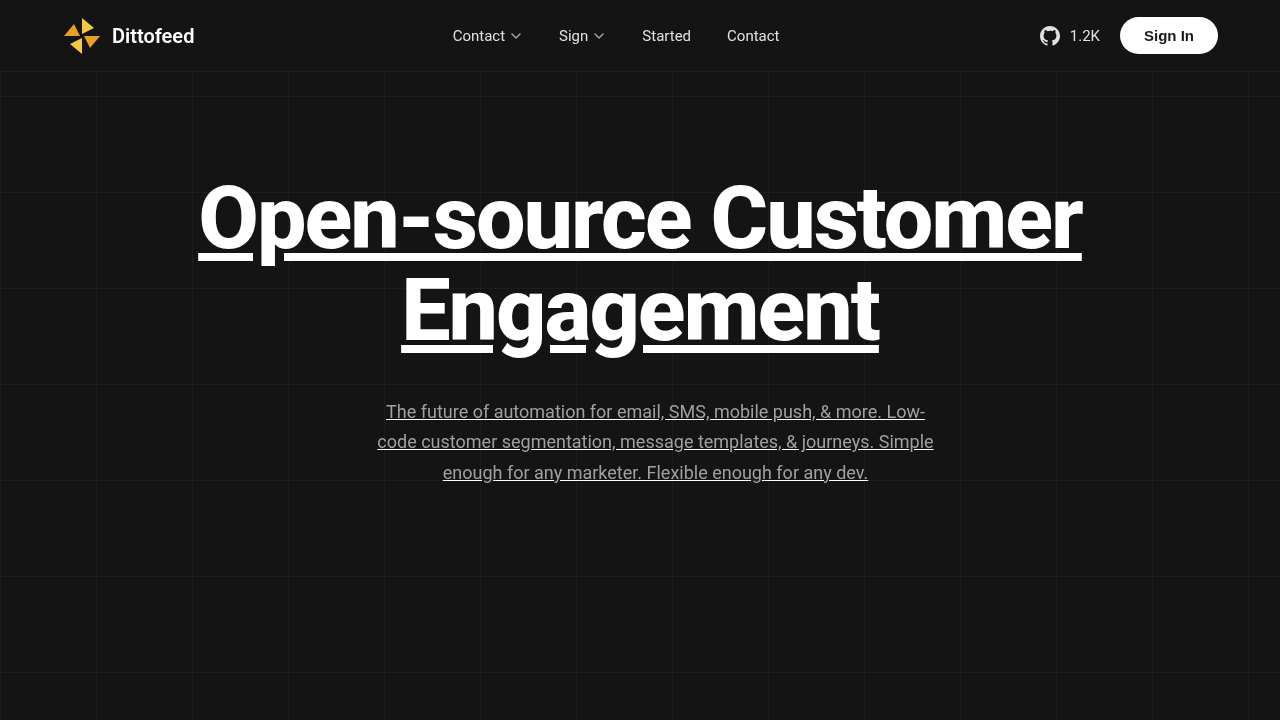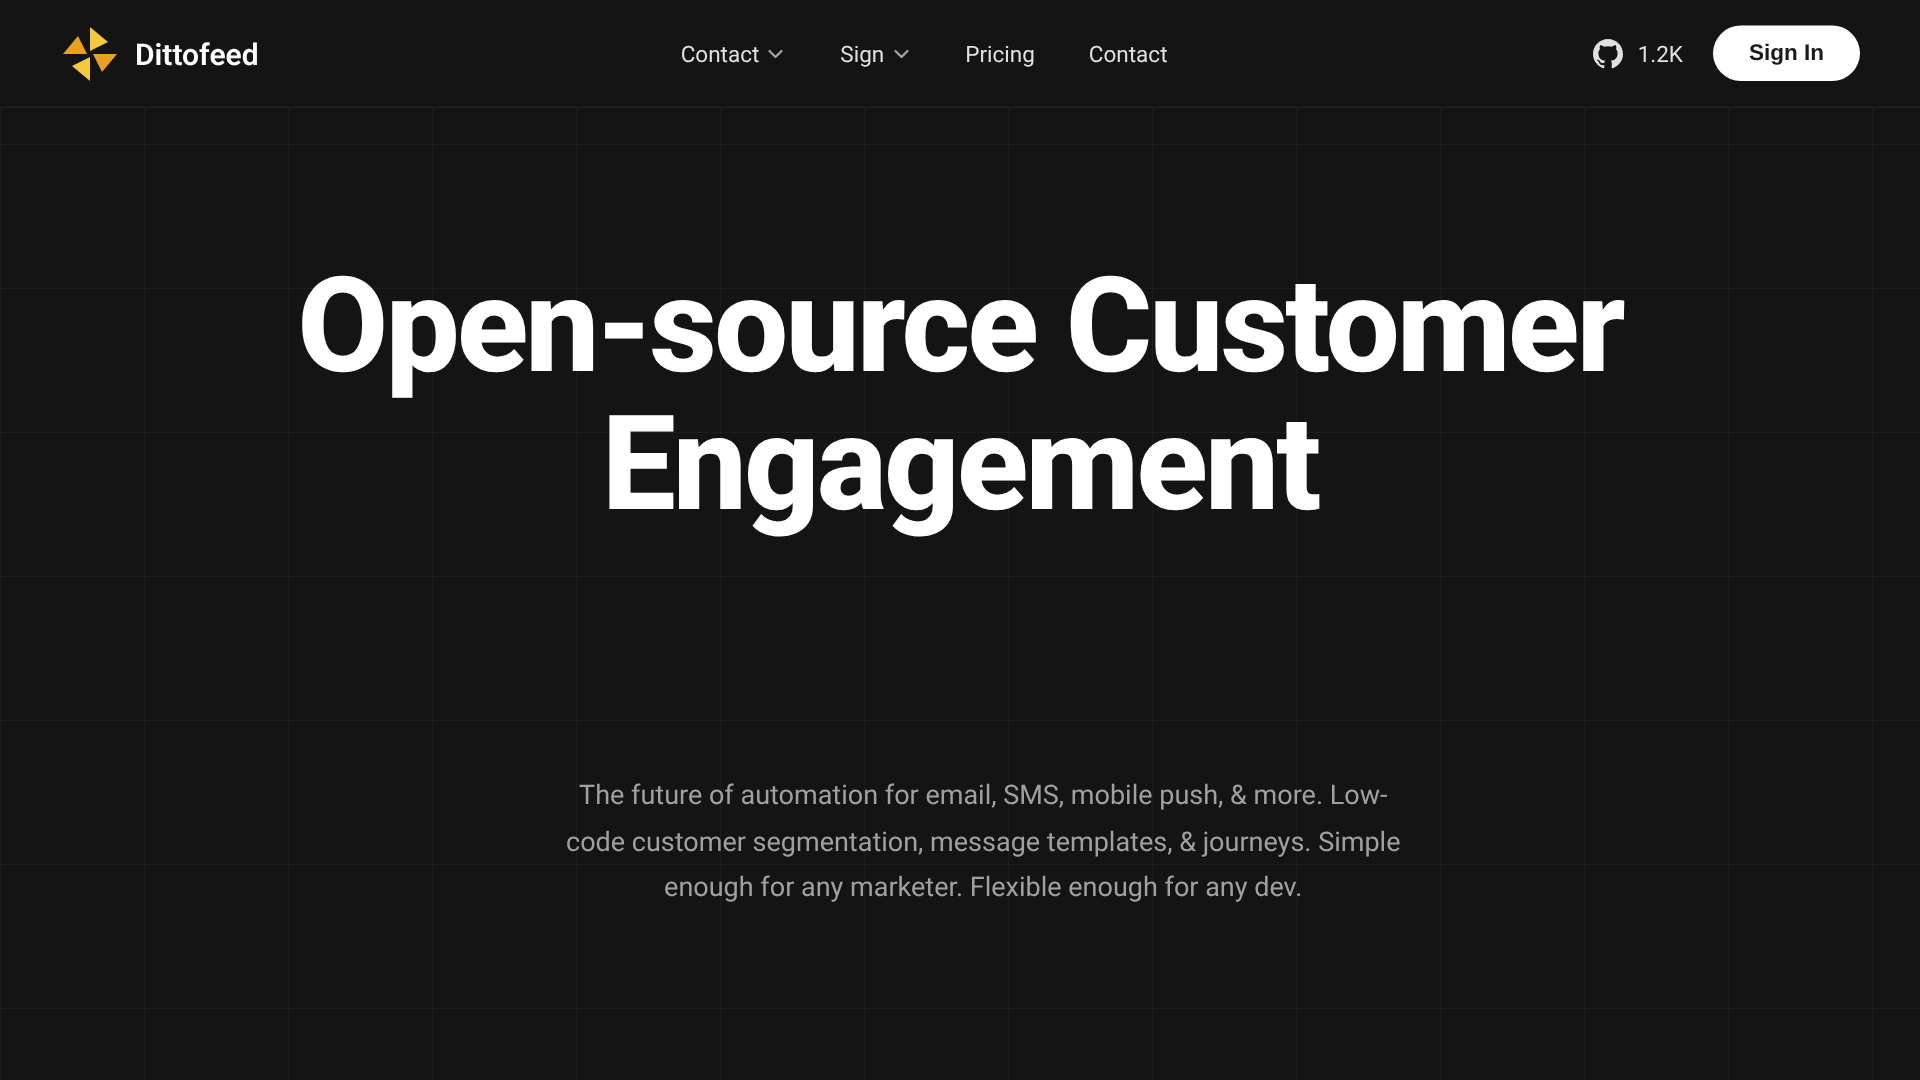--- a/index.html
+++ b/index.html
@@ -26,21 +26,21 @@
       z-index: 0;
     }
 
     
     nav {
       position: relative;
       z-index: 10;
       display: flex;
       align-items: center;
       justify-content: space-between;
-      padding: 0 40px;
+      padding: 0 62px;
       height: 72px;
       background-color: #141414;
       border-bottom: 1px solid rgba(255,255,255,0.06);
     }
 
     .nav-logo {
       display: flex;
       align-items: center;
       gap: 10px;
       text-decoration: none;
@@ -123,24 +123,25 @@
       transition: background 0.15s;
     }
 
     
     .hero {
       position: relative;
       z-index: 1;
       display: flex;
       flex-direction: column;
       align-items: center;
-      justify-content: space-between;
+      justify-content: flex-start;
       text-align: center;
       padding: 100px 20px 60px;
       min-height: calc(720px - 72px);
+      text-decoration: underline;
     }
 
     .hero-title {
       font-size: 88px;
       font-weight: 800;
       line-height: 1.05;
       color: #ffffff;
       letter-spacing: -2px;
       max-width: 900px;
       margin-bottom: 40px;
@@ -242,21 +243,21 @@
         <path d="M3 5l4 4 4-4" stroke="currentColor" stroke-width="1.5" stroke-linecap="round" stroke-linejoin="round"></path>
       </svg>
     </a>
     <a class="nav-item" href="#">
       <span>Sign</span>
       <svg class="chevron-icon" viewBox="0 0 14 14" fill="none">
         <path d="M3 5l4 4 4-4" stroke="currentColor" stroke-width="1.5" stroke-linecap="round" stroke-linejoin="round"></path>
       </svg>
     </a>
     <a class="nav-item" href="#">
-      <span>Pricing</span>
+      <span>Started</span>
     </a>
     <a class="nav-item" href="#">
       <span>Contact</span>
     </a>
   </div>
 
   <div class="nav-right">
     <a class="github-btn" href="#">
       <svg class="github-icon" viewBox="0 0 24 24" fill="currentColor">
         <path d="M12 2C6.477 2 2 6.477 2 12c0 4.418 2.865 8.166 6.839 9.489.5.092.682-.217.682-.482 0-.237-.009-.868-.013-1.703-2.782.604-3.369-1.341-3.369-1.341-.454-1.155-1.11-1.463-1.11-1.463-.908-.62.069-.608.069-.608 1.003.07 1.531 1.03 1.531 1.03.892 1.529 2.341 1.087 2.91.832.092-.647.35-1.087.636-1.337-2.22-.253-4.555-1.11-4.555-4.943 0-1.091.39-1.984 1.029-2.683-.103-.253-.446-1.27.098-2.647 0 0 .84-.269 2.75 1.025A9.578 9.578 0 0112 6.836c.85.004 1.705.115 2.504.337 1.909-1.294 2.747-1.025 2.747-1.025.546 1.377.202 2.394.1 2.647.64.699 1.028 1.592 1.028 2.683 0 3.842-2.339 4.687-4.566 4.935.359.309.678.919.678 1.852 0 1.336-.012 2.415-.012 2.741 0 .267.18.578.688.48C19.138 20.163 22 16.418 22 12c0-5.523-4.477-10-10-10z"></path>

